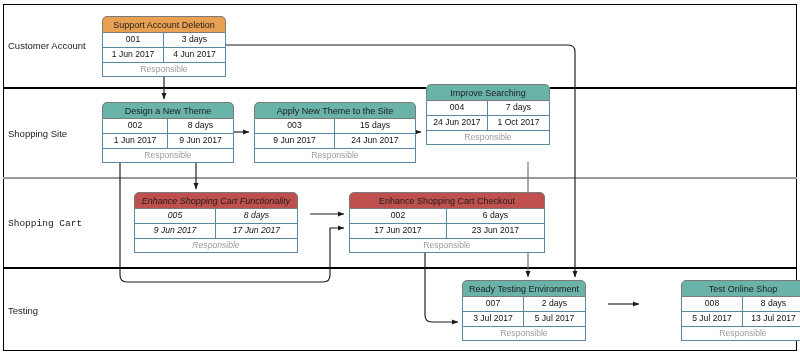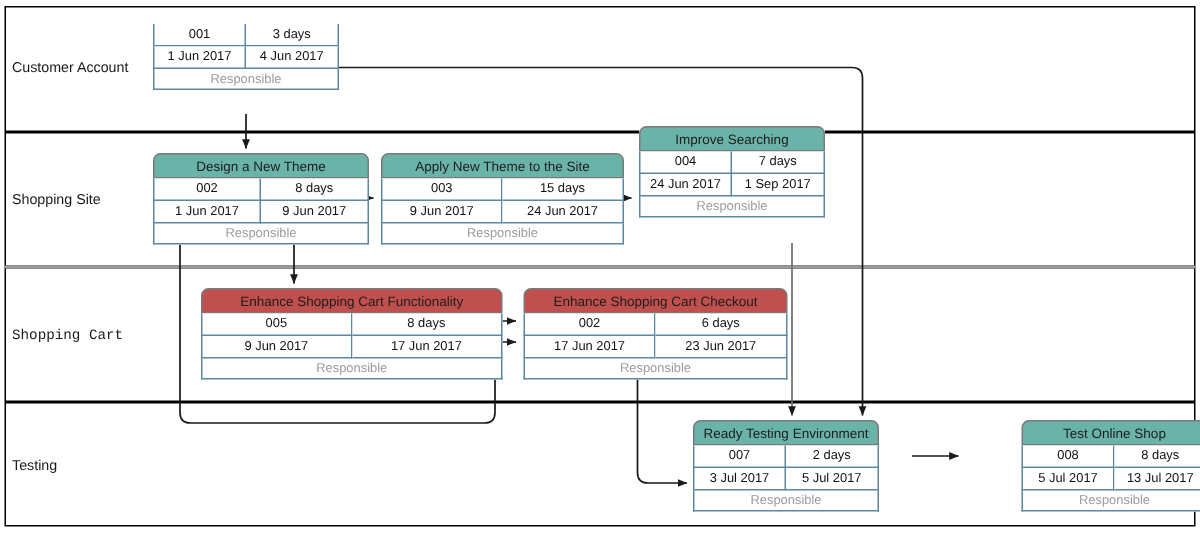--- a/index.html
+++ b/index.html
@@ -142,32 +142,33 @@
 
       <path d="M528,162 L528,277" stroke="#6e6e6e"></path>
 
       <path d="M425,245 L425,315 Q425,322 432,322 L458,322"></path>
 
       <path d="M608,304 L639,304"></path>
     </g>
   </svg>
 
   <div class="task orange" style="left:102px;top:16px;width:124px;">
+    <div class="task-head">Support Account Deletion</div>
     <div class="task-row">
       <div class="task-cell">001</div>
       <div class="task-cell">3 days</div>
     </div>
     <div class="task-row">
       <div class="task-cell">1 Jun 2017</div>
       <div class="task-cell">4 Jun 2017</div>
     </div>
     <div class="task-foot">Responsible</div>
   </div>
 
-  <div class="task teal" style="left:102px;top:102px;width:144px;">
+  <div class="task teal" style="left:102px;top:102px;width:132px;">
     <div class="task-head">Design a New Theme</div>
     <div class="task-row">
       <div class="task-cell">002</div>
       <div class="task-cell">8 days</div>
     </div>
     <div class="task-row">
       <div class="task-cell">1 Jun 2017</div>
       <div class="task-cell">9 Jun 2017</div>
     </div>
     <div class="task-foot">Responsible</div>
@@ -187,39 +188,39 @@
   </div>
 
   <div class="task teal" style="left:426px;top:84px;width:124px;">
     <div class="task-head">Improve Searching</div>
     <div class="task-row">
       <div class="task-cell">004</div>
       <div class="task-cell">7 days</div>
     </div>
     <div class="task-row">
       <div class="task-cell">24 Jun 2017</div>
-      <div class="task-cell">1 Sep 2017</div>
-    </div>
-    <div class="task-foot">Responsible</div>
-  </div>
-
-  <div class="task red" style="left:134px;top:192px;width:201px;">
+      <div class="task-cell">1 Oct 2017</div>
+    </div>
+    <div class="task-foot">Responsible</div>
+  </div>
+
+  <div class="task red" style="left:134px;top:192px;width:164px;font-style:italic;">
     <div class="task-head">Enhance Shopping Cart Functionality</div>
     <div class="task-row">
       <div class="task-cell">005</div>
       <div class="task-cell">8 days</div>
     </div>
     <div class="task-row">
       <div class="task-cell">9 Jun 2017</div>
       <div class="task-cell">17 Jun 2017</div>
     </div>
     <div class="task-foot">Responsible</div>
   </div>
 
-  <div class="task red" style="left:349px;top:192px;width:176px;">
+  <div class="task red" style="left:349px;top:192px;width:196px;">
     <div class="task-head">Enhance Shopping Cart Checkout</div>
     <div class="task-row">
       <div class="task-cell">002</div>
       <div class="task-cell">6 days</div>
     </div>
     <div class="task-row">
       <div class="task-cell">17 Jun 2017</div>
       <div class="task-cell">23 Jun 2017</div>
     </div>
     <div class="task-foot">Responsible</div>

